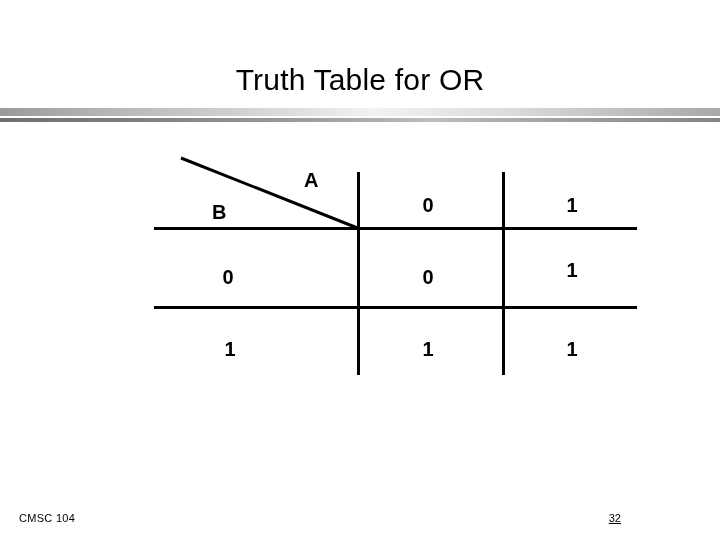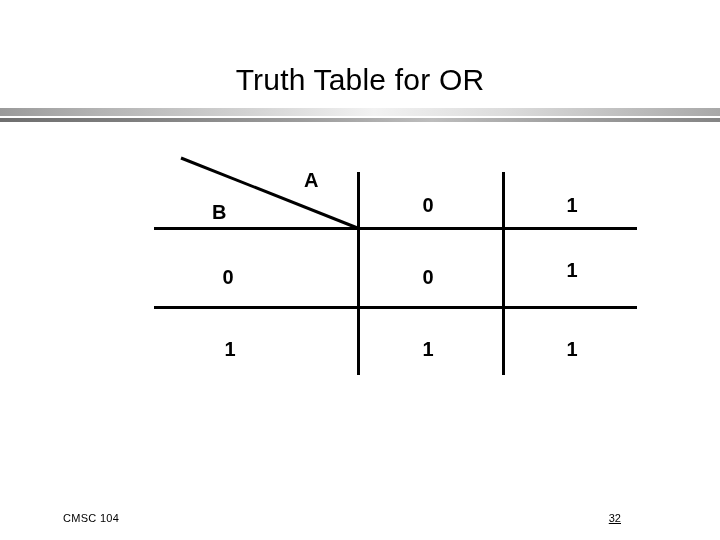--- a/index.html
+++ b/index.html
@@ -152,21 +152,20 @@
 
   
   #footer-course {
     position: absolute;
     left: 19px;
     top: 512px;
     font-size: 11px;
     color: #000000;
     letter-spacing: 0.3px;
     white-space: nowrap;
-    margin-left: 44px;
   }
   #footer-page {
     position: absolute;
     right: 18px;
     top: 512px;
     font-size: 11px;
     color: #000000;
     text-align: right;
     white-space: nowrap;
     text-decoration: underline;

